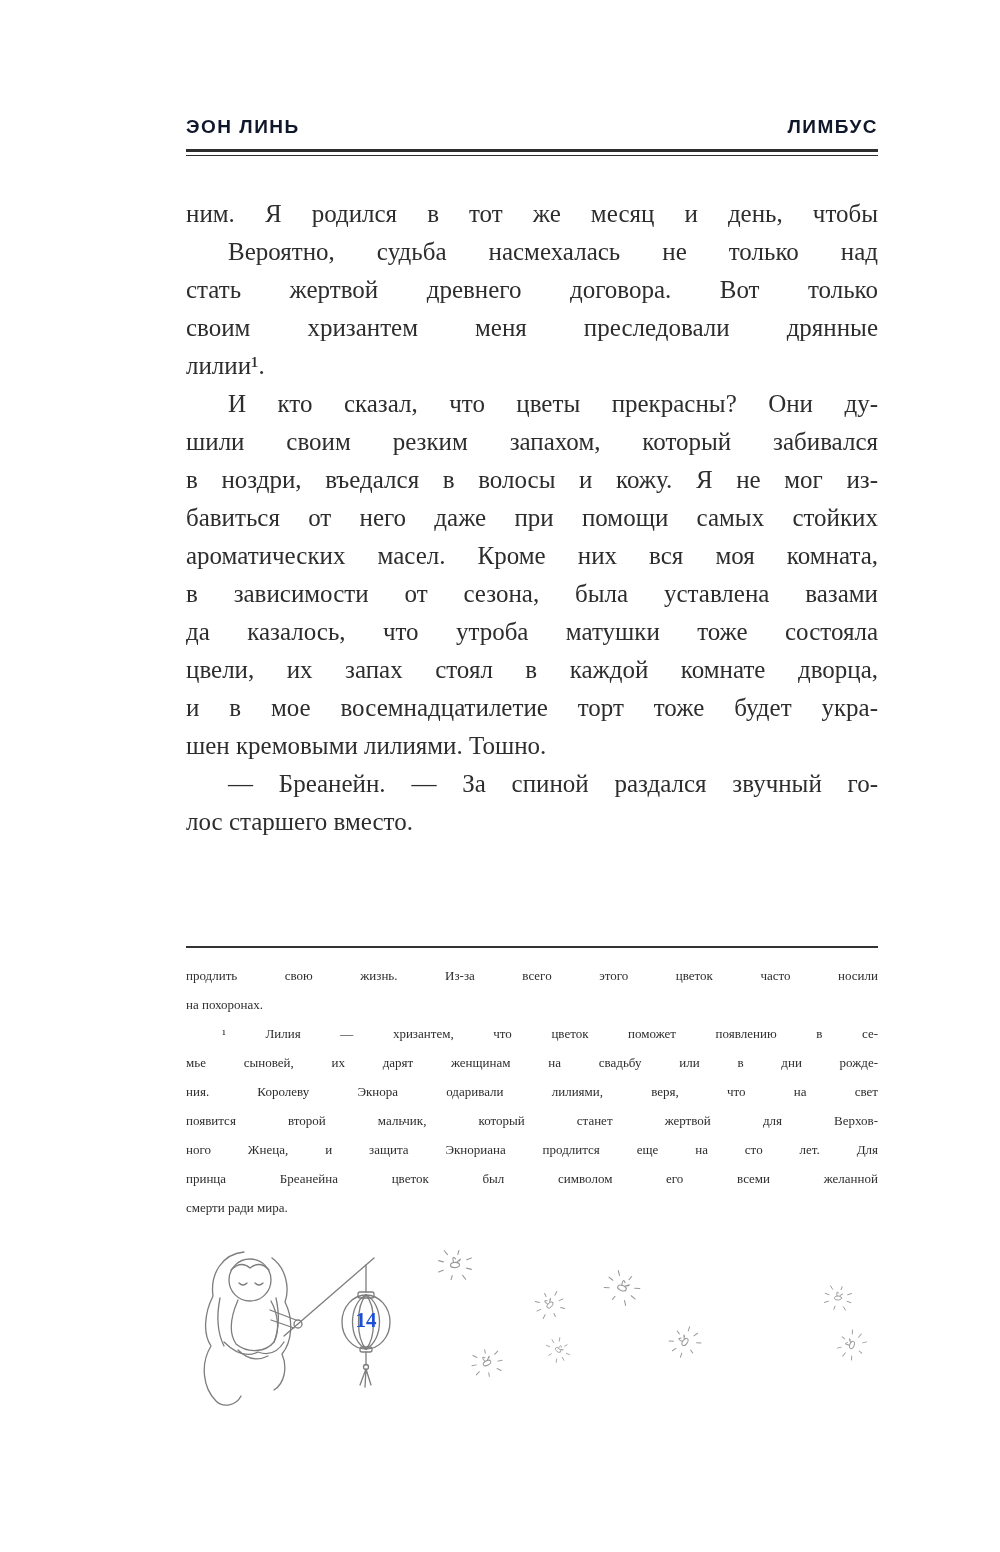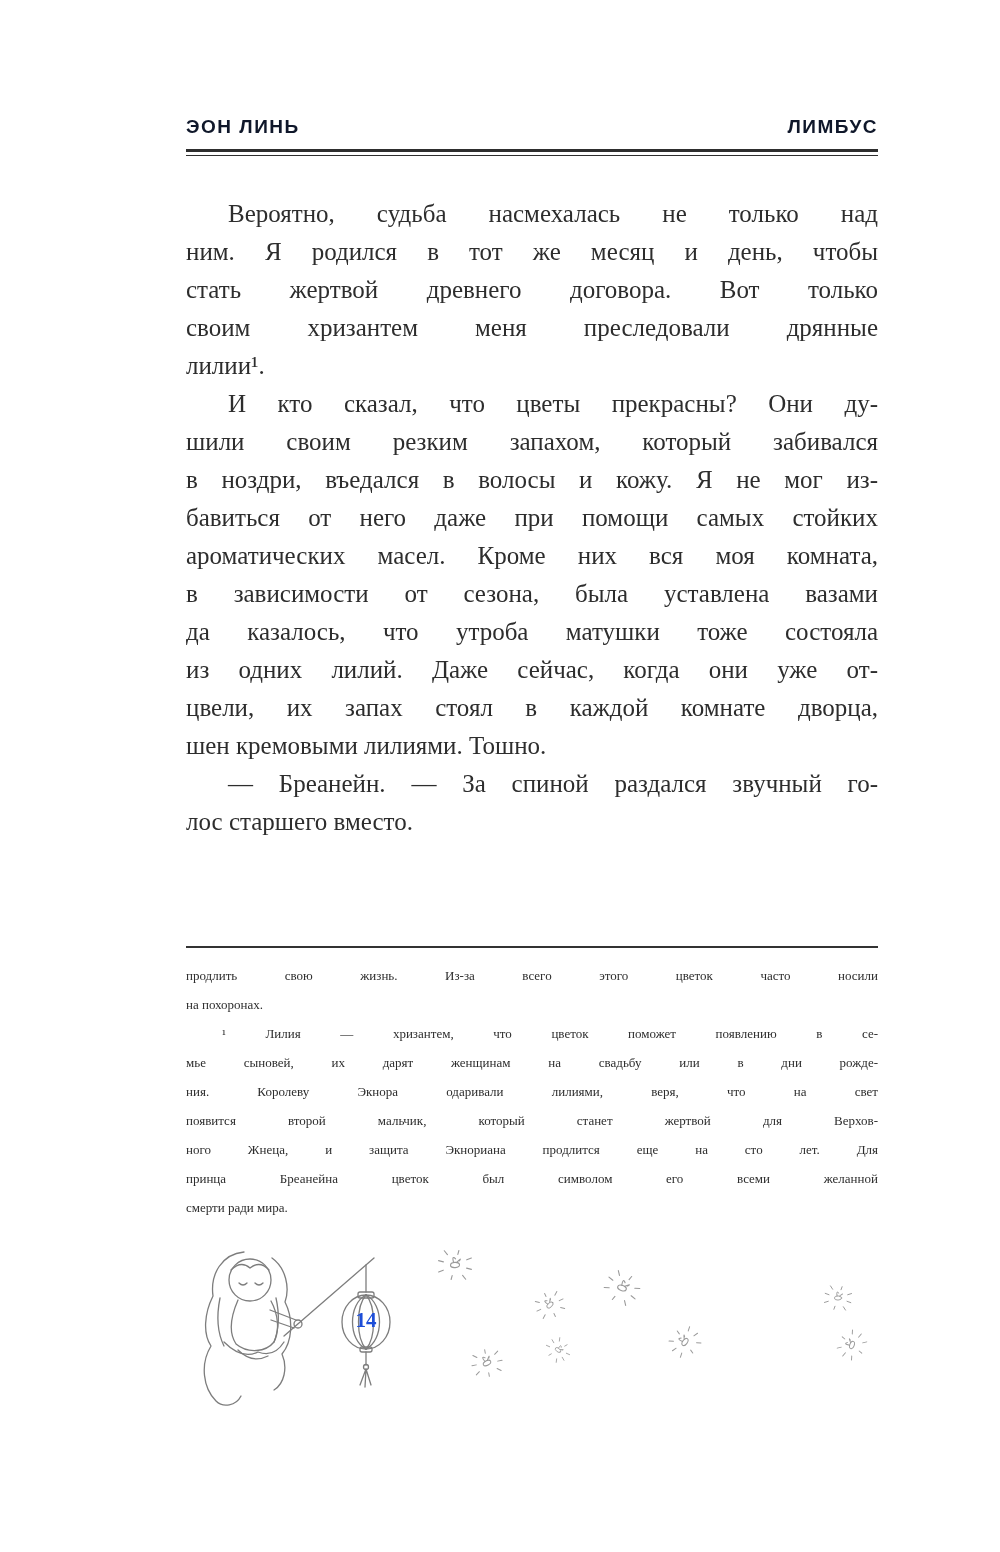--- a/index.html
+++ b/index.html
@@ -50,36 +50,36 @@
   <span>ЭОН ЛИНЬ</span>
   <span>ЛИМБУС</span>
 </div>
 <div class="abs content-col header-rule">
   <div class="thick"></div>
   <div class="thin"></div>
 </div>
 
 <div class="abs content-col body-text">
     <div class="para indent">
+      <div class="tline">ним. Я родился в тот же месяц и день, чтобы</div>
       <div class="tline first">Вероятно, судьба насмехалась не только над</div>
-      <div class="tline">ним. Я родился в тот же месяц и день, чтобы</div>
       <div class="tline">стать жертвой древнего договора. Вот только</div>
       <div class="tline">своим хризантем меня преследовали дрянные</div>
       <div class="tline last">лилии¹.</div>
     </div>
     <div class="para indent">
       <div class="tline first">И кто сказал, что цветы прекрасны? Они ду-</div>
       <div class="tline">шили своим резким запахом, который забивался</div>
       <div class="tline">в ноздри, въедался в волосы и кожу. Я не мог из-</div>
       <div class="tline">бавиться от него даже при помощи самых стойких</div>
       <div class="tline">ароматических масел. Кроме них вся моя комната,</div>
       <div class="tline">в зависимости от сезона, была уставлена вазами</div>
       <div class="tline">да казалось, что утроба матушки тоже состояла</div>
-      <div class="tline">из одних лилий. Даже сейчас, когда они уже от-</div>
       <div class="tline">цвели, их запах стоял в каждой комнате дворца,</div>
+      <div class="tline">и в мое восемнадцатилетие торт тоже будет укра-</div>
       <div class="tline last">шен кремовыми лилиями. Тошно.</div>
     </div>
     <div class="para indent">
       <div class="tline first">— Бреанейн. — За спиной раздался звучный го-</div>
       <div class="tline last">лос старшего вместо.</div>
     </div>
   </div>
 
 <div class="abs content-col footnote-rule"></div>
 <div class="abs content-col footnotes">

